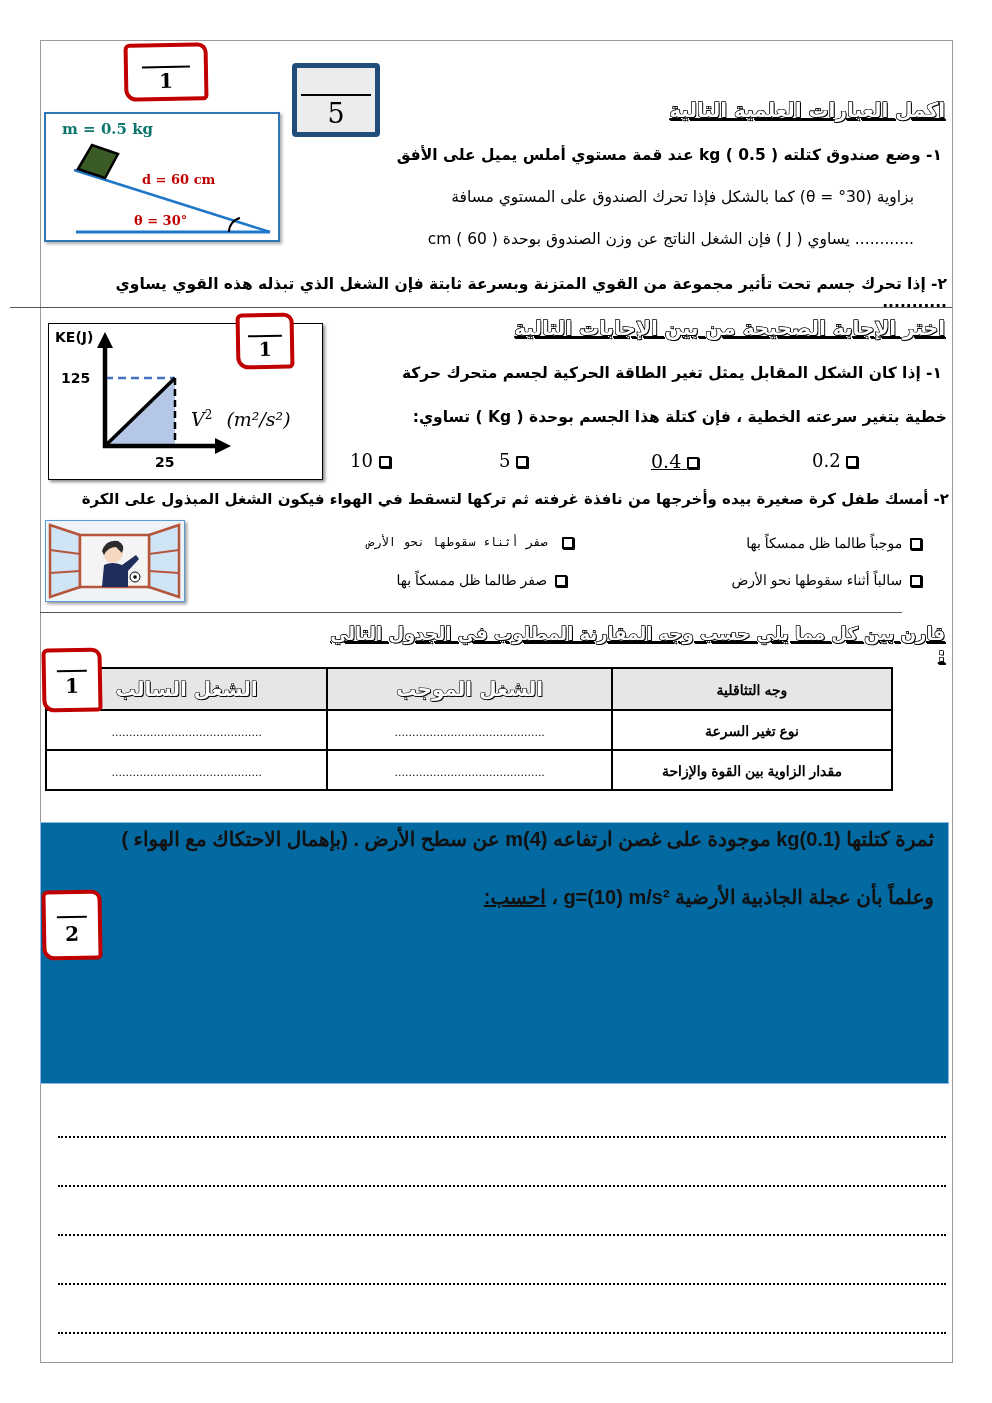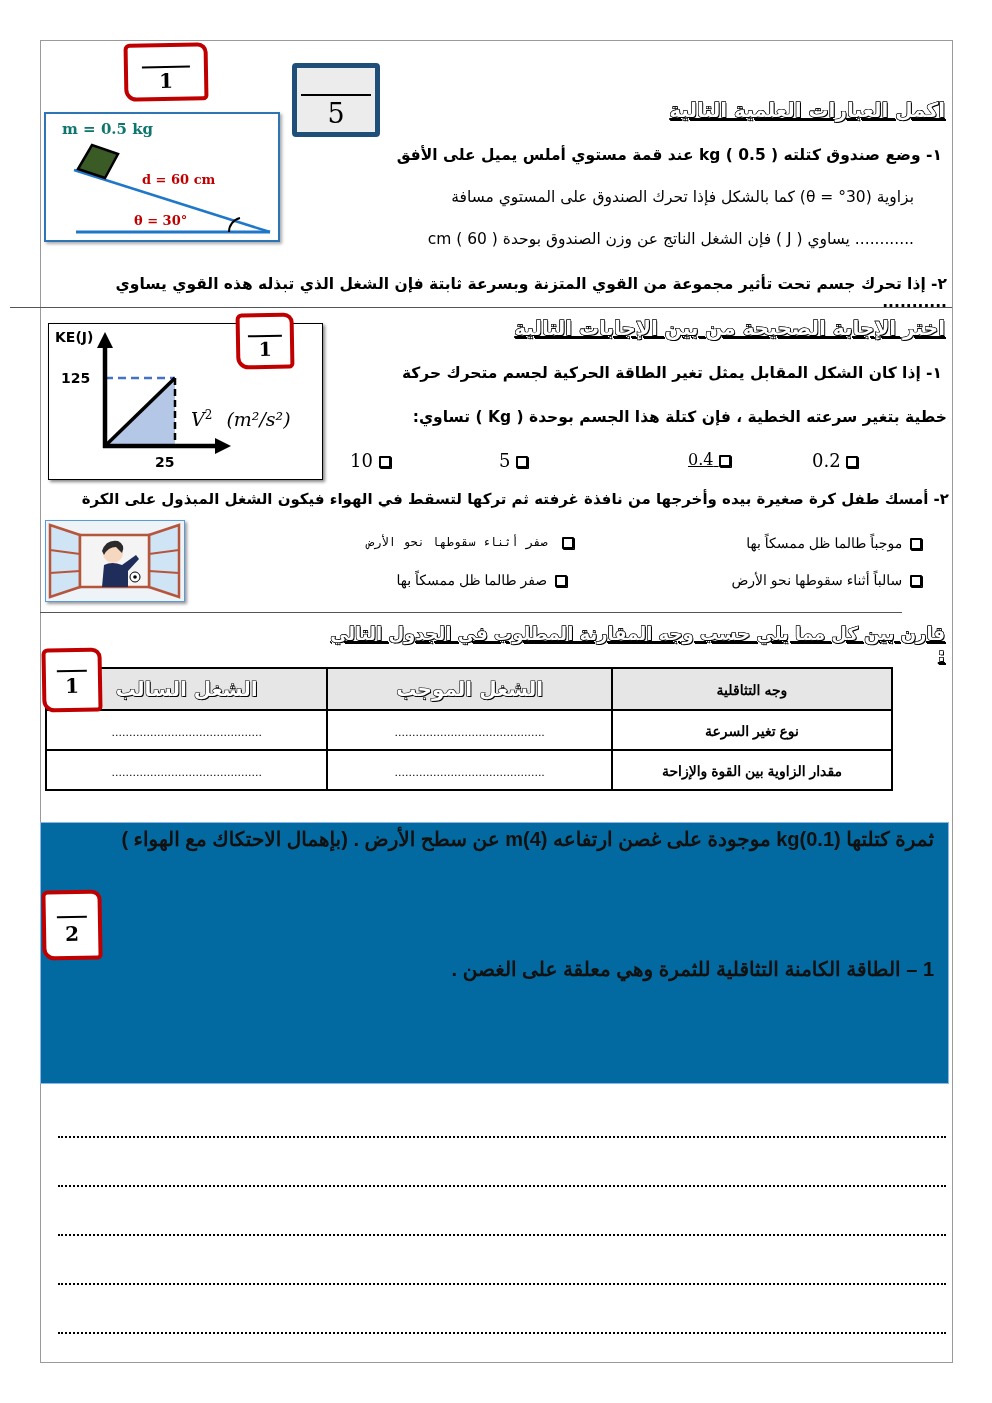--- a/index.html
+++ b/index.html
@@ -105,21 +105,21 @@
 </div>
 
 <div class="abs heading rtl" style="right:47px; top:316px; width:560px;">اختر الإجابة الصحيحة من بين الإجابات التالية</div>
 
 <div class="abs rtl q-bold" style="right:50px; top:364px; width:600px;">١-  إذا كان الشكل المقابل يمثل تغير الطاقة الحركية لجسم متحرك حركة</div>
 <div class="abs rtl q-bold" style="right:45px; top:408px; width:600px;">خطية بتغير سرعته الخطية ،  فإن كتلة هذا الجسم بوحدة  ( Kg ) تساوي:</div>
 
 <div class="abs serif" style="left:812px; top:450px; font-size:18px;">
   <span>0.2</span> <span class="checkbox"></span>
 </div>
-<div class="abs serif" style="left:688px; top:450px; font-size:16px;text-decoration:underline;">
+<div class="abs serif" style="left:651px; top:450px; font-size:19px;text-decoration:underline;">
   <span>0.4</span> <span class="checkbox"></span>
 </div>
 <div class="abs serif" style="left:499px; top:450px; font-size:18px;">
   <span>5</span> <span class="checkbox"></span>
 </div>
 <div class="abs serif" style="left:350px; top:450px; font-size:18px;">
   <span>10</span> <span class="checkbox"></span>
 </div>
 
 <div class="abs rtl q-bold" style="right:43px; top:490px; width:910px; font-size:15px;">٢-  أمسك طفل كرة صغيرة بيده وأخرجها من نافذة غرفته ثم تركها لتسقط في الهواء فيكون الشغل المبذول على الكرة</div>
@@ -178,21 +178,23 @@
 </tbody>
   </table>
 
 <div class="score-red" style="left:42px; top:648px; width:60px; height:64px;">
   <div class="line" style="top:18px; width:30px;"></div>
   <div class="num" style="top:22px; font-size:20px;">1</div>
 </div>
 
 <div class="fruit-box">
   <div class="fruit-line" style="top:4px; width:880px;">ثمرة كتلتها kg(0.1) موجودة على غصن ارتفاعه m(4) عن سطح الأرض . (بإهمال الاحتكاك مع الهواء )</div>
-  <div class="fruit-line" style="top:134px; width:880px;">1 –  الطاقة الكامنة التثاقلية للثمرة وهي معلقة على الغصن .</div>
+  <div class="fruit-line" style="top:62px; width:880px;">
+    <span>وعلماً بأن عجلة الجاذبية الأرضية   g=(10) m/s² ، </span><span style="text-decoration:underline;">احسب:</span>
+  </div>
 </div>
 
 <div class="score-red" style="left:42px; top:890px; width:60px; height:70px;">
   <div class="line" style="top:22px; width:30px;"></div>
   <div class="num" style="top:28px; font-size:20px;">2</div>
 </div>
 
 <div id="answer-lines">
     <div class="ans-line" style="top: 1136px;"></div>
     <div class="ans-line" style="top: 1185px;"></div>

